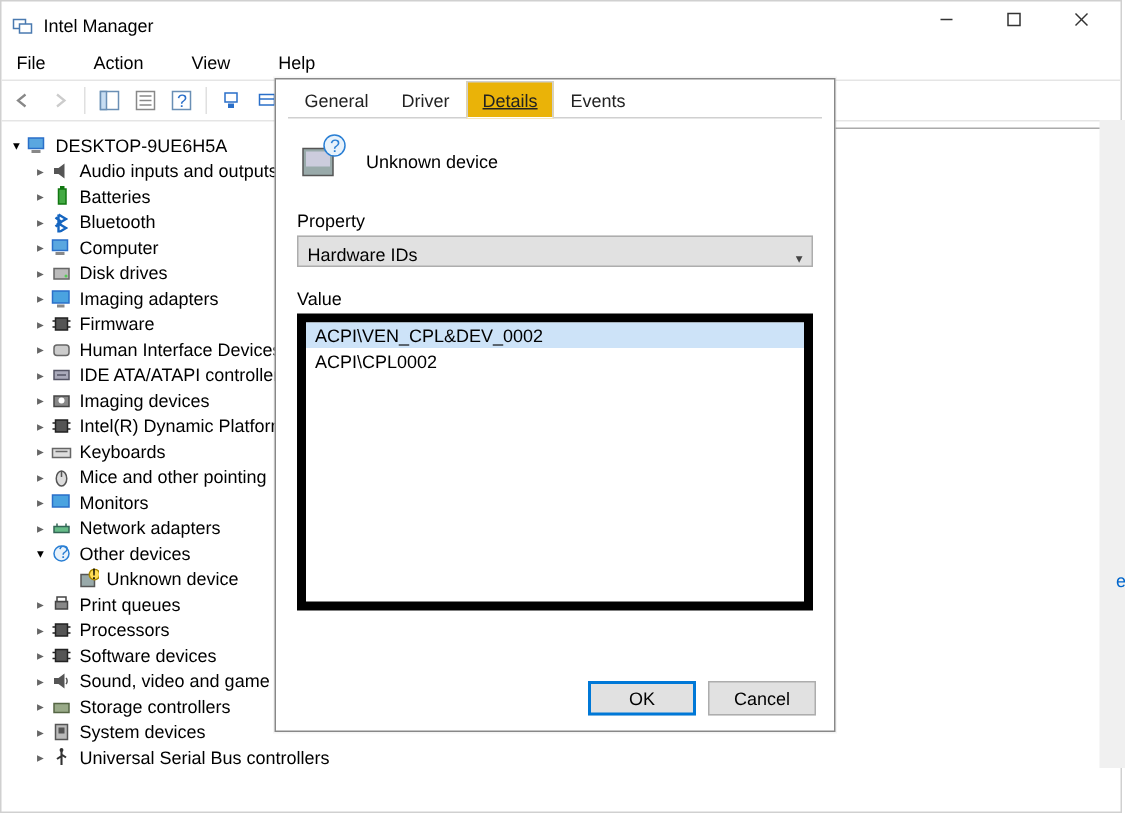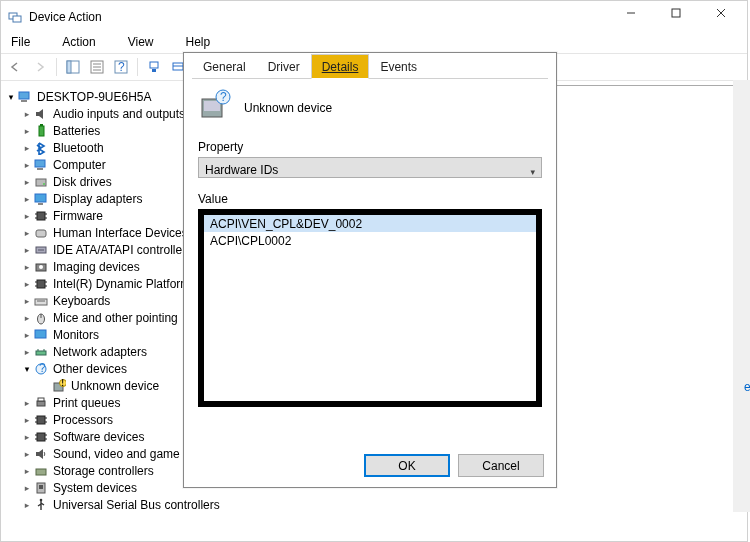--- a/index.html
+++ b/index.html
@@ -41,38 +41,38 @@
 .tab-body { padding: 10px 14px; }
 .dev-header { display: flex; align-items: center; gap: 12px; margin-bottom: 14px; }
 .prop-label { font-size: 12px; margin-bottom: 3px; }
 .dropdown { width: 100%; display:flex; align-items:flex-end; justify-content:space-between; border:1px solid #adadad; background:#e1e1e1; height:21px; padding:0 6px; font-size:12px;}
 .dropdown .chev { font-size:9px; color:#444; }
 .value-list { margin-top: 14px; }
 .listbox { border:6px solid #000000; height: 198px; margin-top:3px; background:#fff; font-size:12px;}
 .listbox .opt { padding: 2px 6px; height:17px; line-height:14px;}
 .listbox .opt.sel { background:#cde3f8; }
 .dlg-buttons { position:absolute; bottom:10px; right:12px; display:flex; gap:8px; }
-.dlg-btn { width: 86px; height: 23px; border:1px solid #adadad; background:#e1e1e1; font-size:12px; display:flex; align-items:center; justify-content:center;}
+.dlg-btn { width: 72px; height: 23px; border:1px solid #adadad; background:#e1e1e1; font-size:12px; display:flex; align-items:center; justify-content:center;}
 .dlg-btn.primary { border:2px solid #0078d7; background:#e1e1e1;}
 
 .scrollbar-right { position:absolute; right:0; top:80px; bottom:30px; width:17px; background:#f0f0f0; }
 .right-edge-text { position:absolute; right:-4px; top:380px; font-size:12px; color:#0066cc; }
 </style>
 </head>
 <body>
 
 <div class="window">
   <div class="titlebar">
     <span class="icon">
       <svg width="16" height="16">
           <rect x="2" y="4" width="8" height="6" fill="none" stroke="#4a7ab0"></rect>
           <rect x="6" y="7" width="8" height="6" fill="#fff" stroke="#4a7ab0"></rect>
         </svg>
     </span>
-    <span>Device Action</span>
+    <span>Intel Manager</span>
     <span class="spacer"></span>
     <div class="winbtn">
         <svg width="10" height="10">
           <line x1="1" y1="5" x2="9" y2="5" stroke-width="1"></line>
         </svg>
       </div>
     <div class="winbtn">
         <svg width="10" height="10">
           <rect x="1" y="1" width="8" height="8" fill="none" stroke-width="1"></rect>
         </svg>
@@ -209,21 +209,21 @@
             <span>Disk drives</span>
           </div>
           <div class="tree-row indent1">
             <span class="arrow ">▸</span>
             <span class="tico">
               <svg width="14" height="14">
                 <rect x="1" y="2" width="11" height="8" fill="#4aa3e0" stroke="#2a6fc9"></rect>
                 <rect x="4" y="11" width="5" height="2" fill="#888"></rect>
               </svg>
             </span>
-            <span>Display adapters</span>
+            <span>Imaging adapters</span>
           </div>
           <div class="tree-row indent1">
             <span class="arrow ">▸</span>
             <span class="tico">
               <svg width="14" height="14">
                 <rect x="3" y="3" width="8" height="8" fill="#555" stroke="#222"></rect>
                 <line x1="1" y1="5" x2="3" y2="5" stroke="#222"></line>
                 <line x1="1" y1="9" x2="3" y2="9" stroke="#222"></line>
                 <line x1="11" y1="5" x2="13" y2="5" stroke="#222"></line>
                 <line x1="11" y1="9" x2="13" y2="9" stroke="#222"></line>

